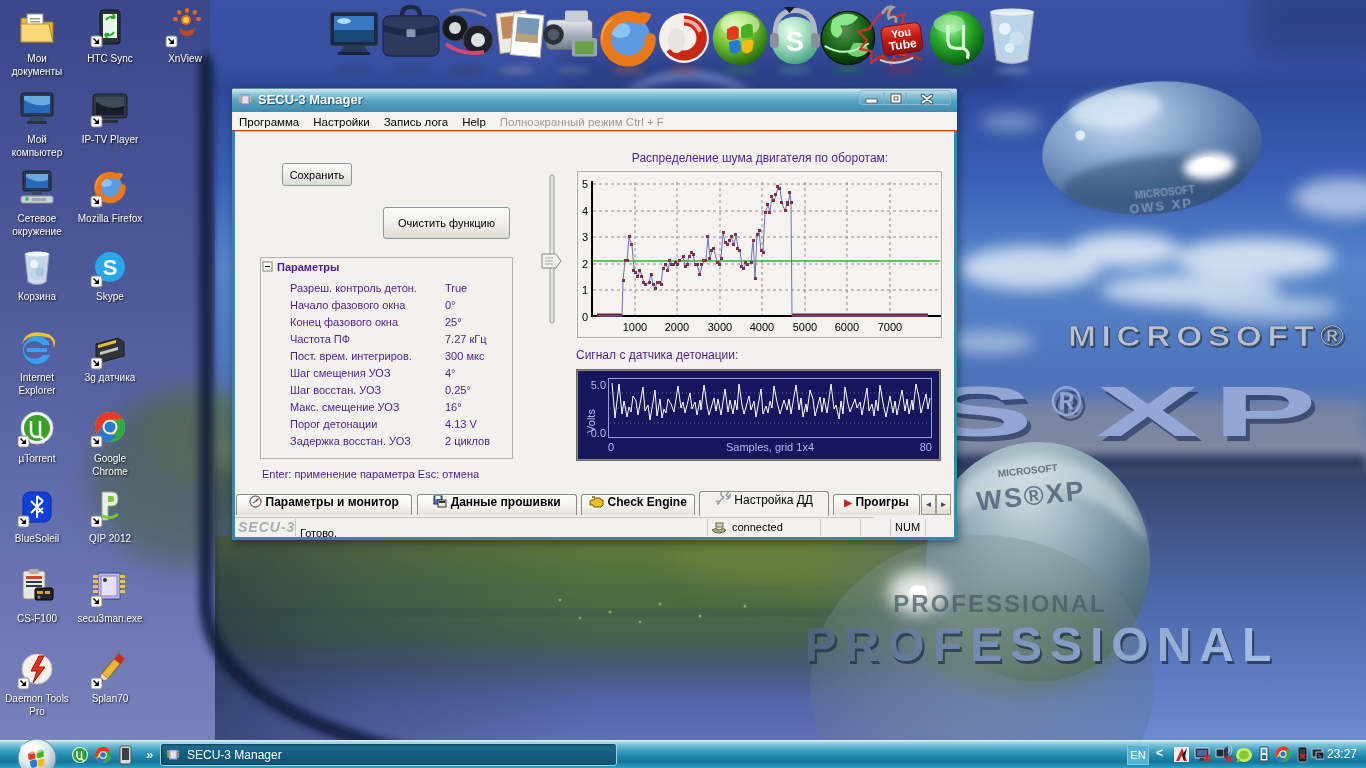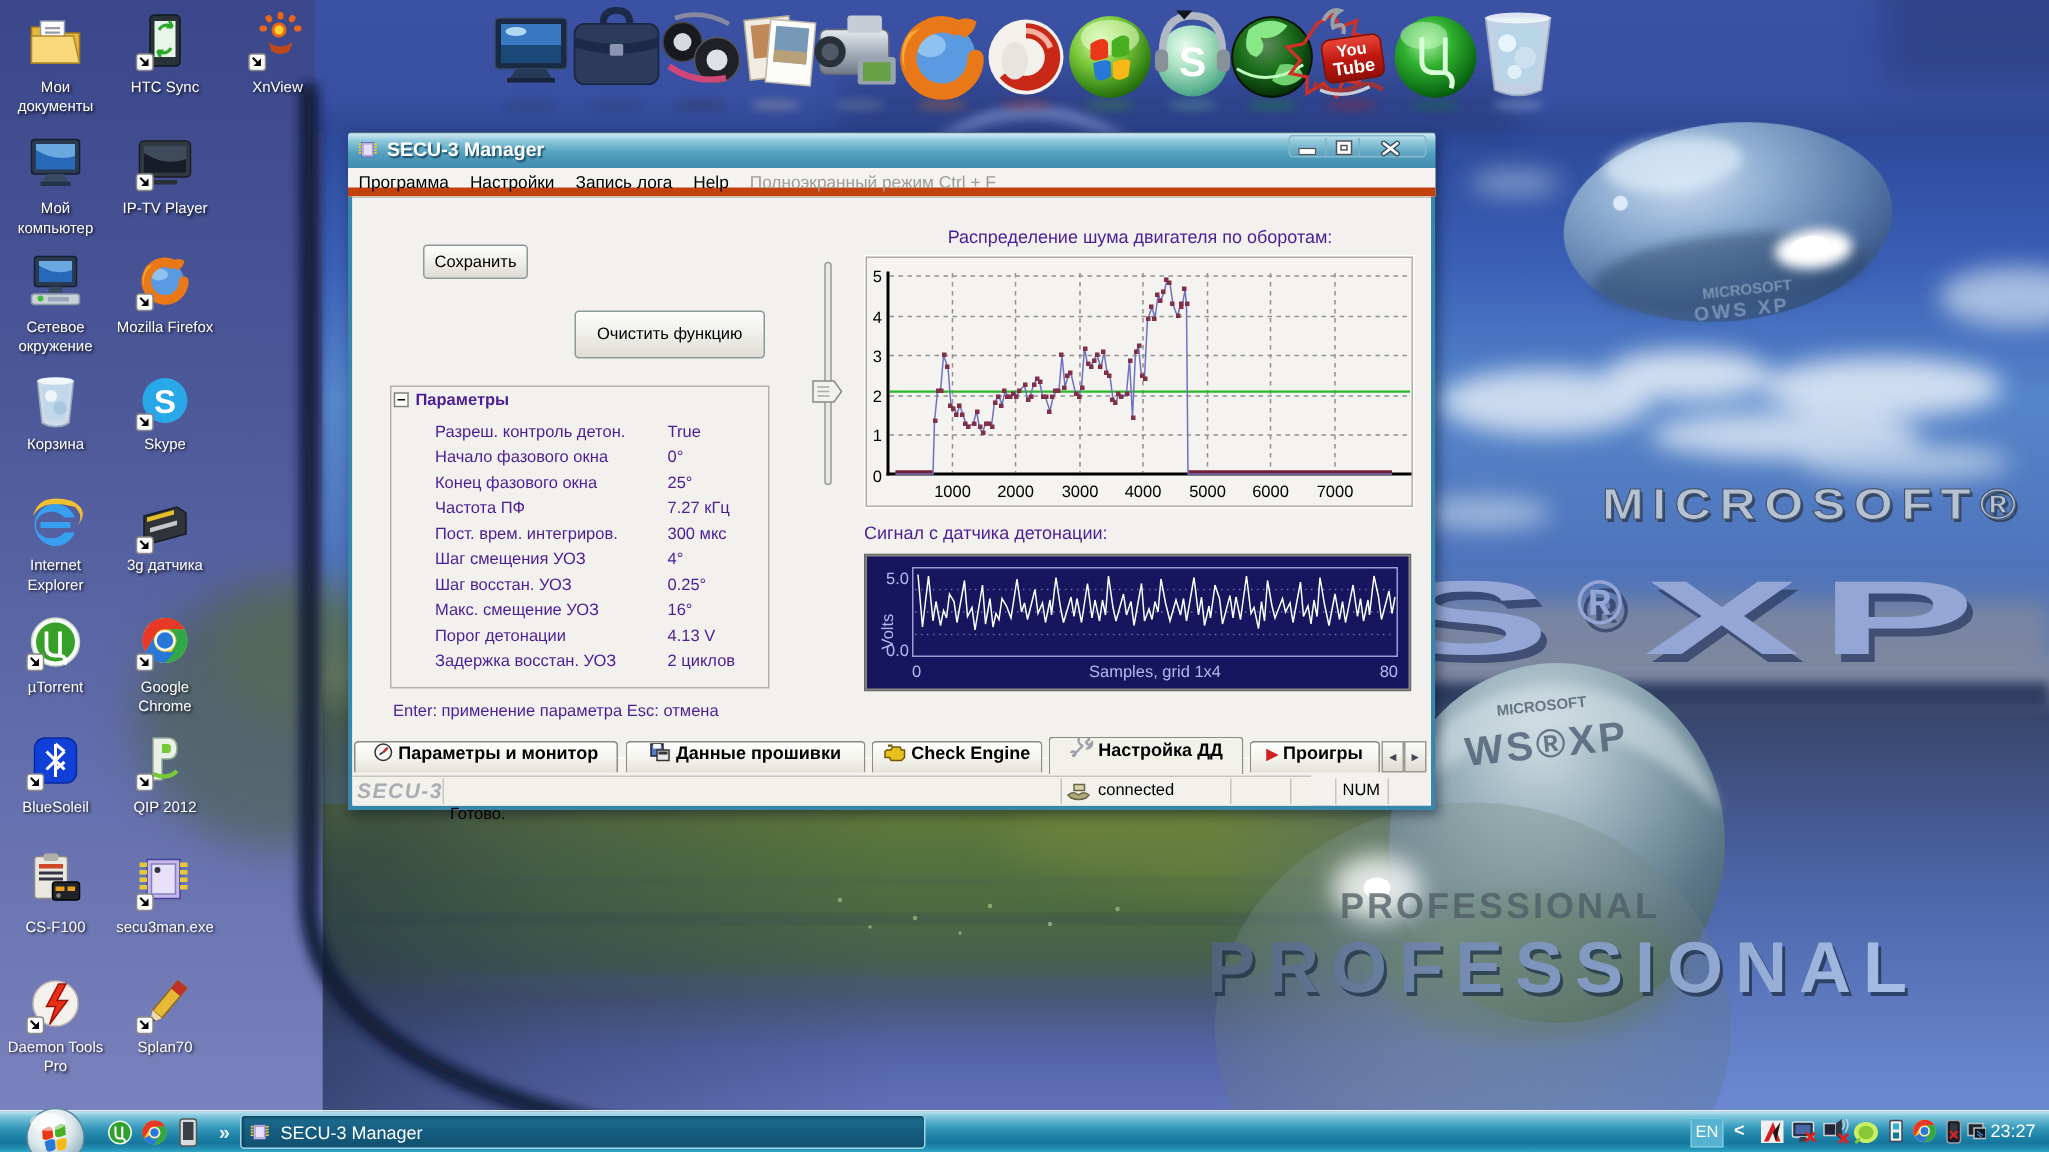--- a/index.html
+++ b/index.html
@@ -581,21 +581,21 @@
             <line x1="24" y1="1" x2="24" y2="14" stroke="#7ab0c4"></line>
             <line x1="46" y1="1" x2="46" y2="14" stroke="#7ab0c4"></line>
             <rect x="6" y="8" width="11" height="4" fill="#fff" stroke="#555" stroke-width=".8"></rect>
             <rect x="31" y="3" width="10" height="9" fill="#fff" stroke="#555"></rect>
             <rect x="34" y="6" width="4" height="3" fill="#fff" stroke="#555"></rect>
             <path d="M62.5,4.5 L71.5,11.5 M71.5,4.5 L62.5,11.5" stroke="#3a525e" stroke-width="3.6" stroke-linecap="round"></path>
             <path d="M62.5,4.5 L71.5,11.5 M71.5,4.5 L62.5,11.5" stroke="#fff" stroke-width="1.8" stroke-linecap="round"></path>
           </svg>
   </div>
  </div>
- <div class="abs" style="left:-3px;top:24px;width:725px;height:19px;background:#f4f3ef;border-bottom:6px solid #c2410c">
+ <div class="abs" style="left:-3px;top:24px;width:725px;height:19px;background:#f4f3ef;border-bottom:1px solid #c2410c">
   <span class="mi">Программа</span><span class="mi">Настройки</span><span class="mi">Запись лога</span><span class="mi">Help</span><span class="mi" style="color:#9c9c94">Полноэкранный режим Ctrl + F</span>
  </div>
  <div class="abs" style="left:0px;top:43px;width:719px;height:362px;background:#f2f1ed;border-top:1px solid #c4c3ba">
   <div class="btn" style="left:47px;top:31px;width:70px;height:23px;line-height:22px">Сохранить</div>
   <div class="btn" style="left:148px;top:75px;width:127px;height:32px;line-height:30px">Очистить функцию</div>
 
   <svg class="abs" style="left:300px;top:40px" width="30" height="200" viewBox="0 0 30 200">
    <rect x="15" y="3" width="4" height="148" rx="2" fill="#e8e8e4" stroke="#999"></rect>
    <path d="M7,82 L21,82 L26,89 L21,96 L7,96 Z" fill="#f2f1ed" stroke="#888"></path>
           <line x1="10" y1="86" x2="18" y2="86" stroke="#aaa"></line>
@@ -782,30 +782,30 @@
 <div class="tab" style="left:182px;top:3px;width:160px"><svg style="vertical-align:-2px" width="14" height="13" viewBox="0 0 14 13">
             <rect x="1" y="1" width="8" height="8" fill="#5878c8" stroke="#223"></rect>
             <rect x="2.5" y="1" width="5" height="3" fill="#fff"></rect>
             <rect x="5" y="5" width="8" height="7" fill="#e8e8e8" stroke="#333"></rect>
             <rect x="6" y="6" width="6" height="2" fill="#333"></rect>
           </svg> Данные прошивки</div>
 <div class="tab" style="left:346px;top:3px;width:114px"><svg style="vertical-align:-2px" width="15" height="12" viewBox="0 0 15 12">
             <path d="M2,4 L5,4 L6,2 L11,2 L12,4 L14,4 L14,9 L12,11 L5,11 L4,9 L1,9 L1,5 Z" fill="#e8c020" stroke="#705808"></path>
             <path d="M3,1 L6,1" stroke="#705808" stroke-width="1.5"></path>
           </svg> Check Engine</div>
-<div class="tab" style="left:464px;top:0px;width:130px;height:25px;font-weight:bold;background:#f2f1ea;border-color:#8a8c80;z-index:2"><svg style="vertical-align:-2px" width="16" height="14" viewBox="0 0 16 14">
+<div class="tab" style="left:464px;top:0px;width:130px;height:25px;font-weight:normal;background:#f2f1ea;border-color:#8a8c80;z-index:2"><svg style="vertical-align:-2px" width="16" height="14" viewBox="0 0 16 14">
             <path d="M2,12 L9,5 M9,5 a3.5,3.5 0 1,1 4,-4 l-2,2 2,2 2,-2 a3.5,3.5 0 0,1 -4,4 M2,12 a1.5,1.5 0 1,0 -1,-2" stroke="#9aa0a8" stroke-width="1.6" fill="none"></path>
           </svg> Настройка ДД</div>
 <div class="tab" style="left:598px;top:3px;width:87px"><span style="color:#d02020;font-size:10px">▶</span> Проигры</div>
 <div class="abs" style="left:686px;top:3px;width:15px;height:21px;background:linear-gradient(#fcfcfa,#dedcd2);border:1px solid #9a9a90;text-align:center;font-size:8px;color:#445;line-height:20px">◄</div>
 <div class="abs" style="left:701px;top:3px;width:15px;height:21px;background:linear-gradient(#fcfcfa,#dedcd2);border:1px solid #9a9a90;text-align:center;font-size:8px;color:#445;line-height:20px">►</div>
 </div>
  <div class="abs" style="left:0;top:429px;width:639px;height:20px;background:#f2f1ec;border-top:1px solid #c8c6bc">
 <div class="abs" style="left:3px;top:1px;font-size:14px;font-weight:bold;font-style:italic;color:#a8aeb4;letter-spacing:1px">SECU-3</div>
-<div class="abs" style="left:65px;top:19px;font-size:11px;color:#000">Готово.</div>
+<div class="abs" style="left:65px;top:9px;font-size:11px;color:#000">Готово.</div>
 <div class="abs" style="left:60px;top:1px;width:1px;height:17px;background:#c8c6ba"></div>
 <svg class="abs" style="left:476px;top:3px" width="17" height="13" viewBox="0 0 17 13">
           <path d="M1,9 q4,-3 7,0 q4,-3 7,0 l-2,2 q-5,2 -10,0Z" fill="#b0a878" stroke="#6a6448"></path>
           <rect x="5" y="2" width="7" height="4" fill="#d8d0a8" stroke="#6a6448"></rect>
         </svg>
 <div class="abs" style="left:497px;top:3px;font-size:11px;color:#000">connected</div>
 <div class="abs" style="left:472px;top:1px;width:1px;height:17px;background:#c8c6ba"></div>
 <div class="abs" style="left:585px;top:1px;width:1px;height:17px;background:#c8c6ba"></div>
 <div class="abs" style="left:625px;top:1px;width:1px;height:17px;background:#c8c6ba"></div>
 <div class="abs" style="left:660px;top:3px;font-size:11px;color:#000">NUM</div>

